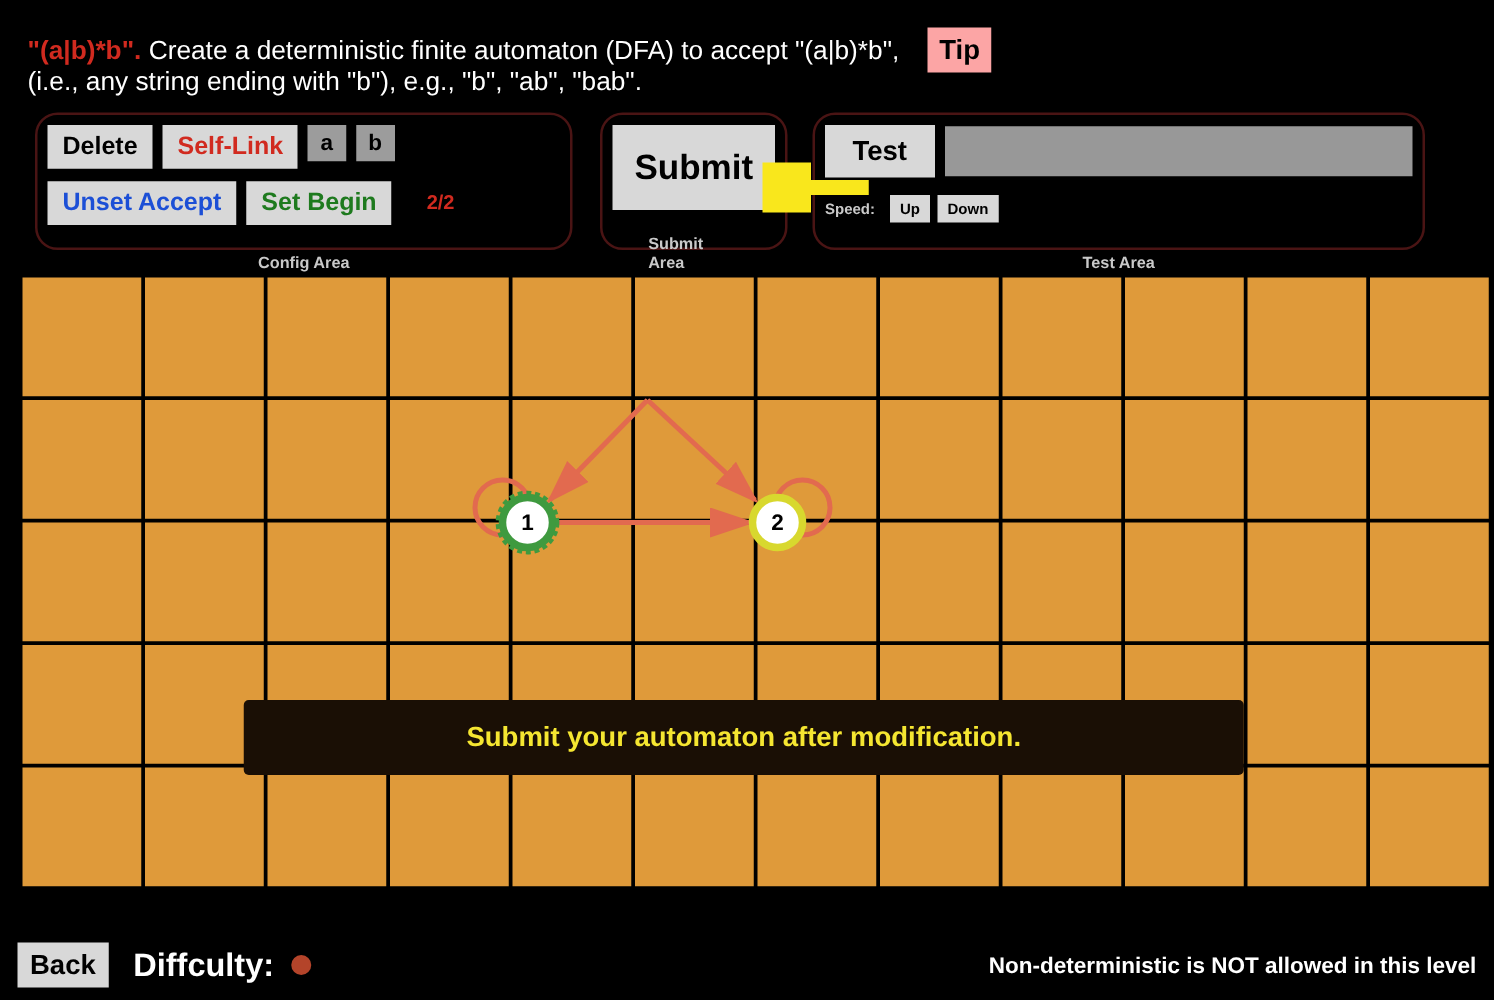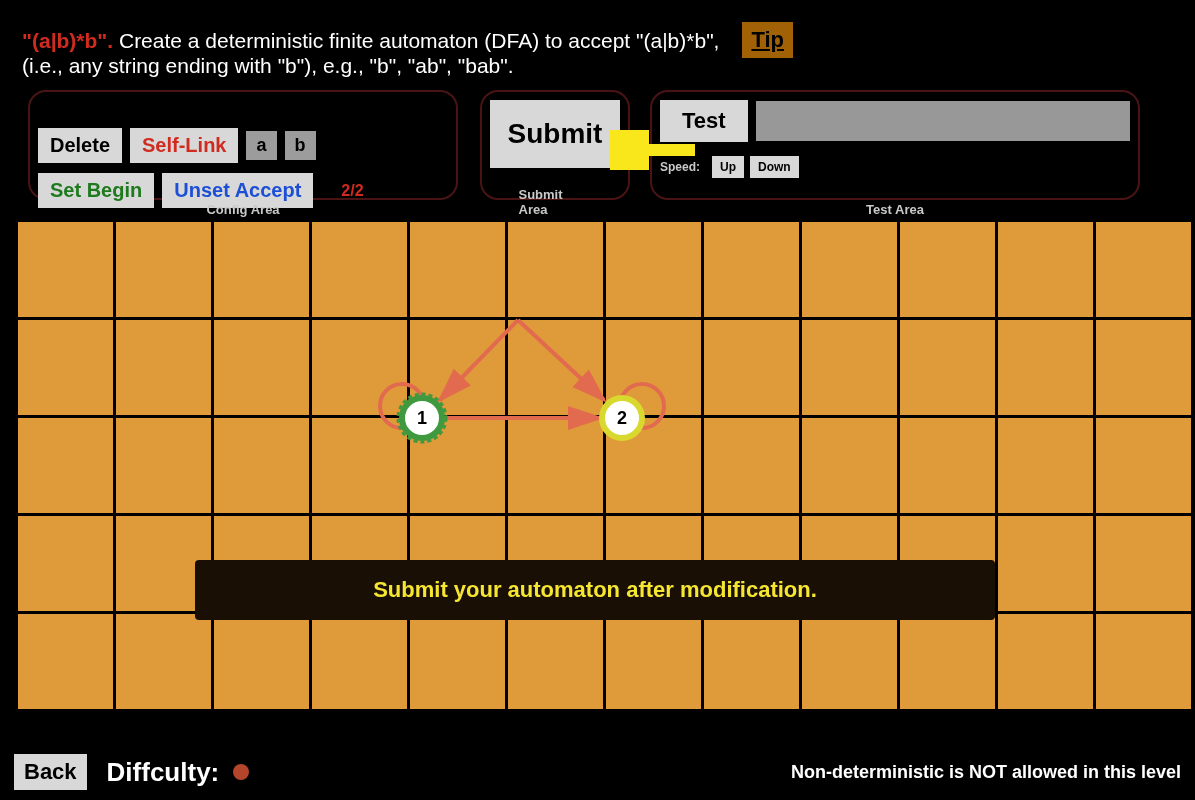--- a/index.html
+++ b/index.html
@@ -20,27 +20,26 @@
   right: 22px;
   color: #fff;
   font-size: 21px;
   line-height: 1.2;
 }
 .instruction .highlight { color: #d12a1f; font-weight: bold; }
 .tip-btn {
   position: absolute;
   right: 380px;
   top: -6px;
-  background: #a16207;
+  background: #fca5a5;
   border: none;
   padding: 5px 9px;
   font-size: 22px;
   font-weight: bold;
   cursor: pointer;
-  text-decoration: underline;
 }
 
 
 .panel {
   position: absolute;
   border: 2px solid #4a1414;
   border-radius: 18px;
   padding: 8px;
 }
 .panel-label {
@@ -61,21 +60,21 @@
   border: none;
   padding: 6px 12px;
   font-size: 20px;
   font-weight: bold;
   cursor: pointer;
   display: inline-block;
 }
 .btn.small { font-size: 12px; padding: 4px 8px; }
 .btn.tiny { font-size: 18px; padding: 4px 10px; }
 
-.config-row1 { display: flex; gap: 8px; align-items: center; margin-top: 28px; }
+.config-row1 { display: flex; gap: 8px; align-items: flex-start; }
 .config-row2 { display: flex; gap: 8px; align-items: center; margin-top: 10px; }
 
 .delete-label { color: #000; }
 .selflink-label { color: #d12a1f; }
 .setbegin-label { color: #1e7a1e; }
 .unsetaccept-label { color: #1c4fd6; }
 .alphabet-btn { background: #9c9c9c; color: #000; }
 
 .counter {
   color: #d12a1f;
@@ -197,22 +196,22 @@
 </div>
 
 <div class="panel config-panel">
   <div class="config-row1">
     <button class="btn"><span class="delete-label">Delete</span></button>
     <button class="btn"><span class="selflink-label">Self-Link</span></button>
     <button class="btn tiny alphabet-btn">a</button>
     <button class="btn tiny alphabet-btn">b</button>
   </div>
   <div class="config-row2">
+    <button class="btn"><span class="unsetaccept-label">Unset Accept</span></button>
     <button class="btn"><span class="setbegin-label">Set   Begin</span></button>
-    <button class="btn"><span class="unsetaccept-label">Unset Accept</span></button>
     <span class="counter">2/2</span>
   </div>
   <div class="panel-label">Config Area</div>
 </div>
 
 <div class="panel submit-panel">
   <button class="submit-btn">Submit</button>
   <div class="panel-label">Submit Area</div>
 </div>
 

